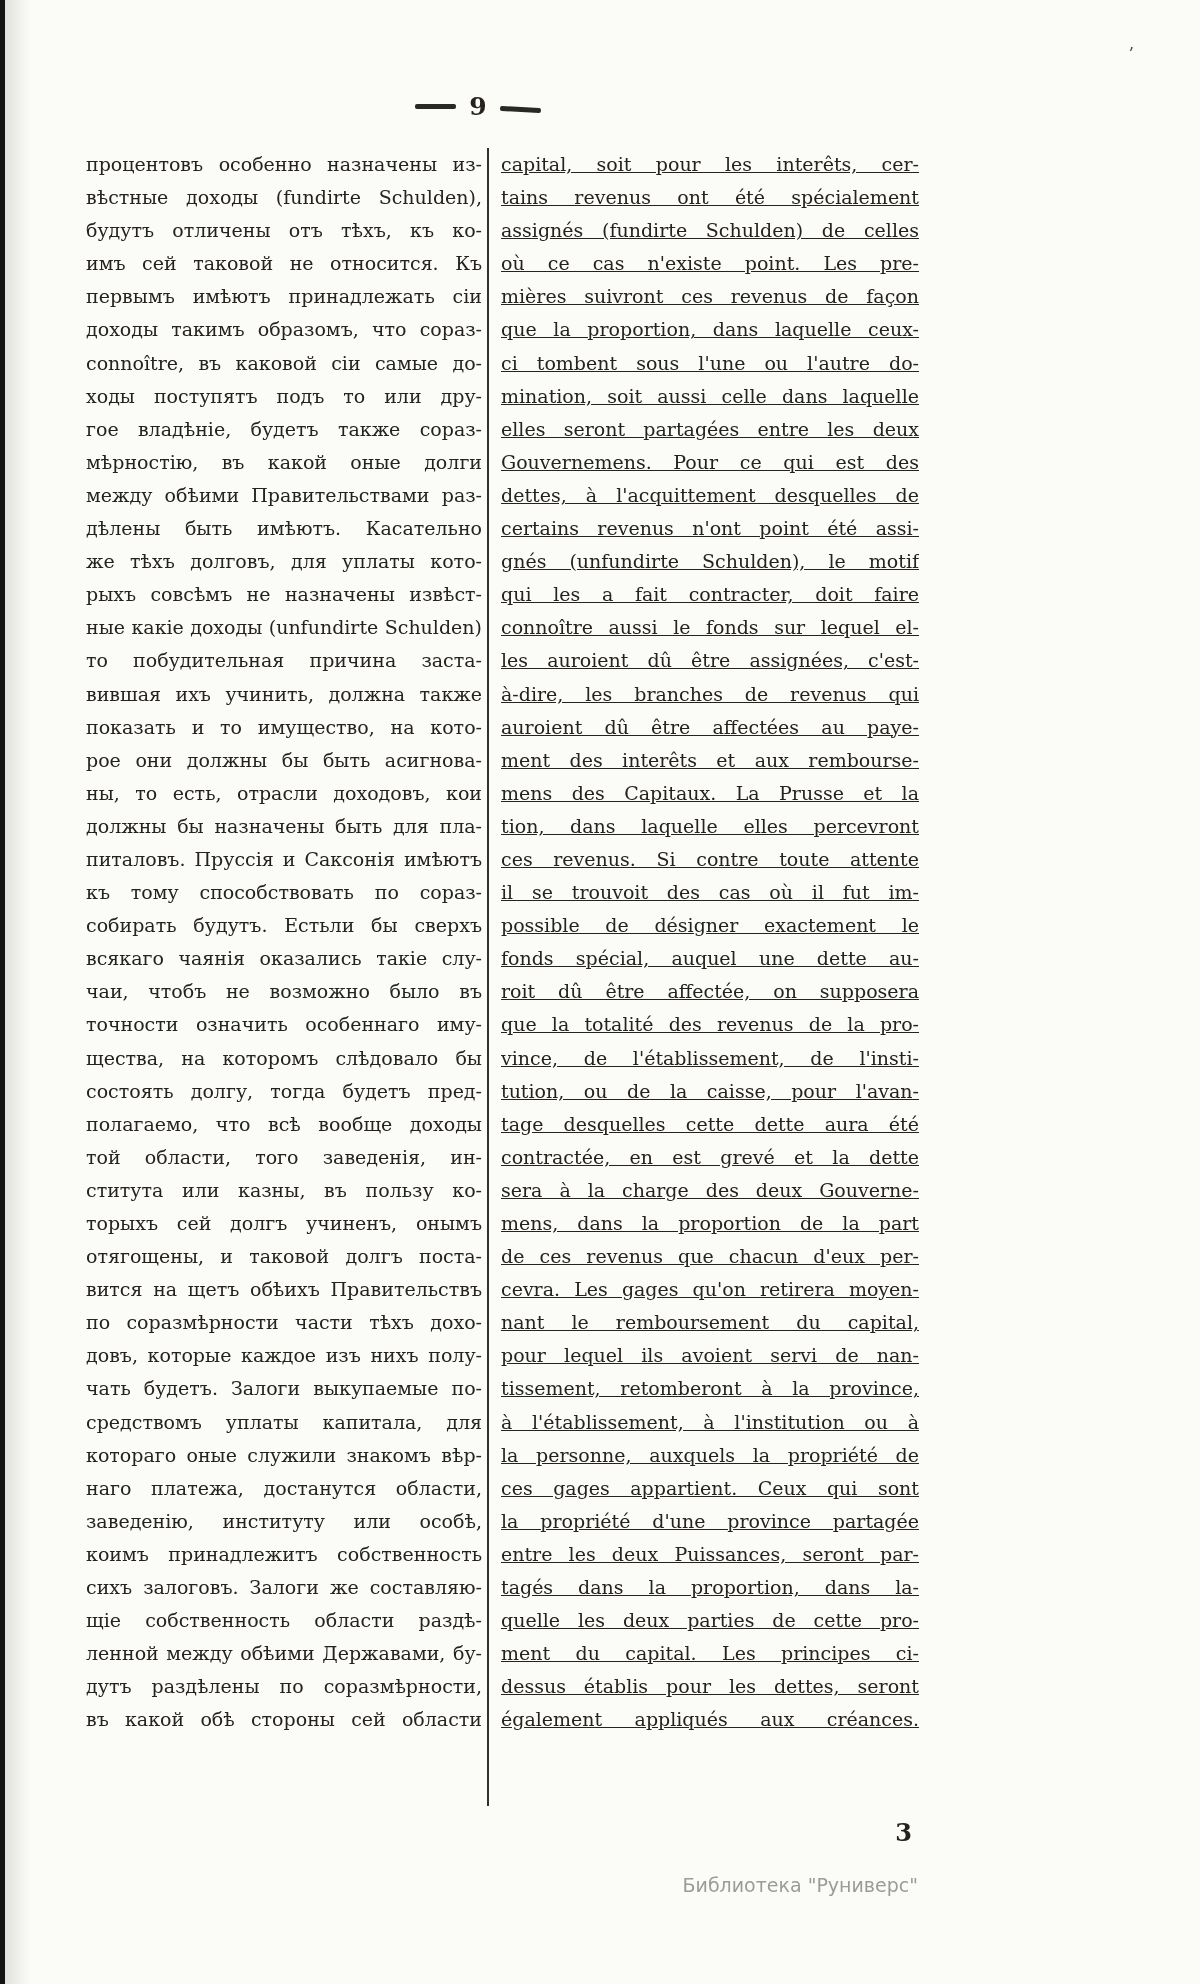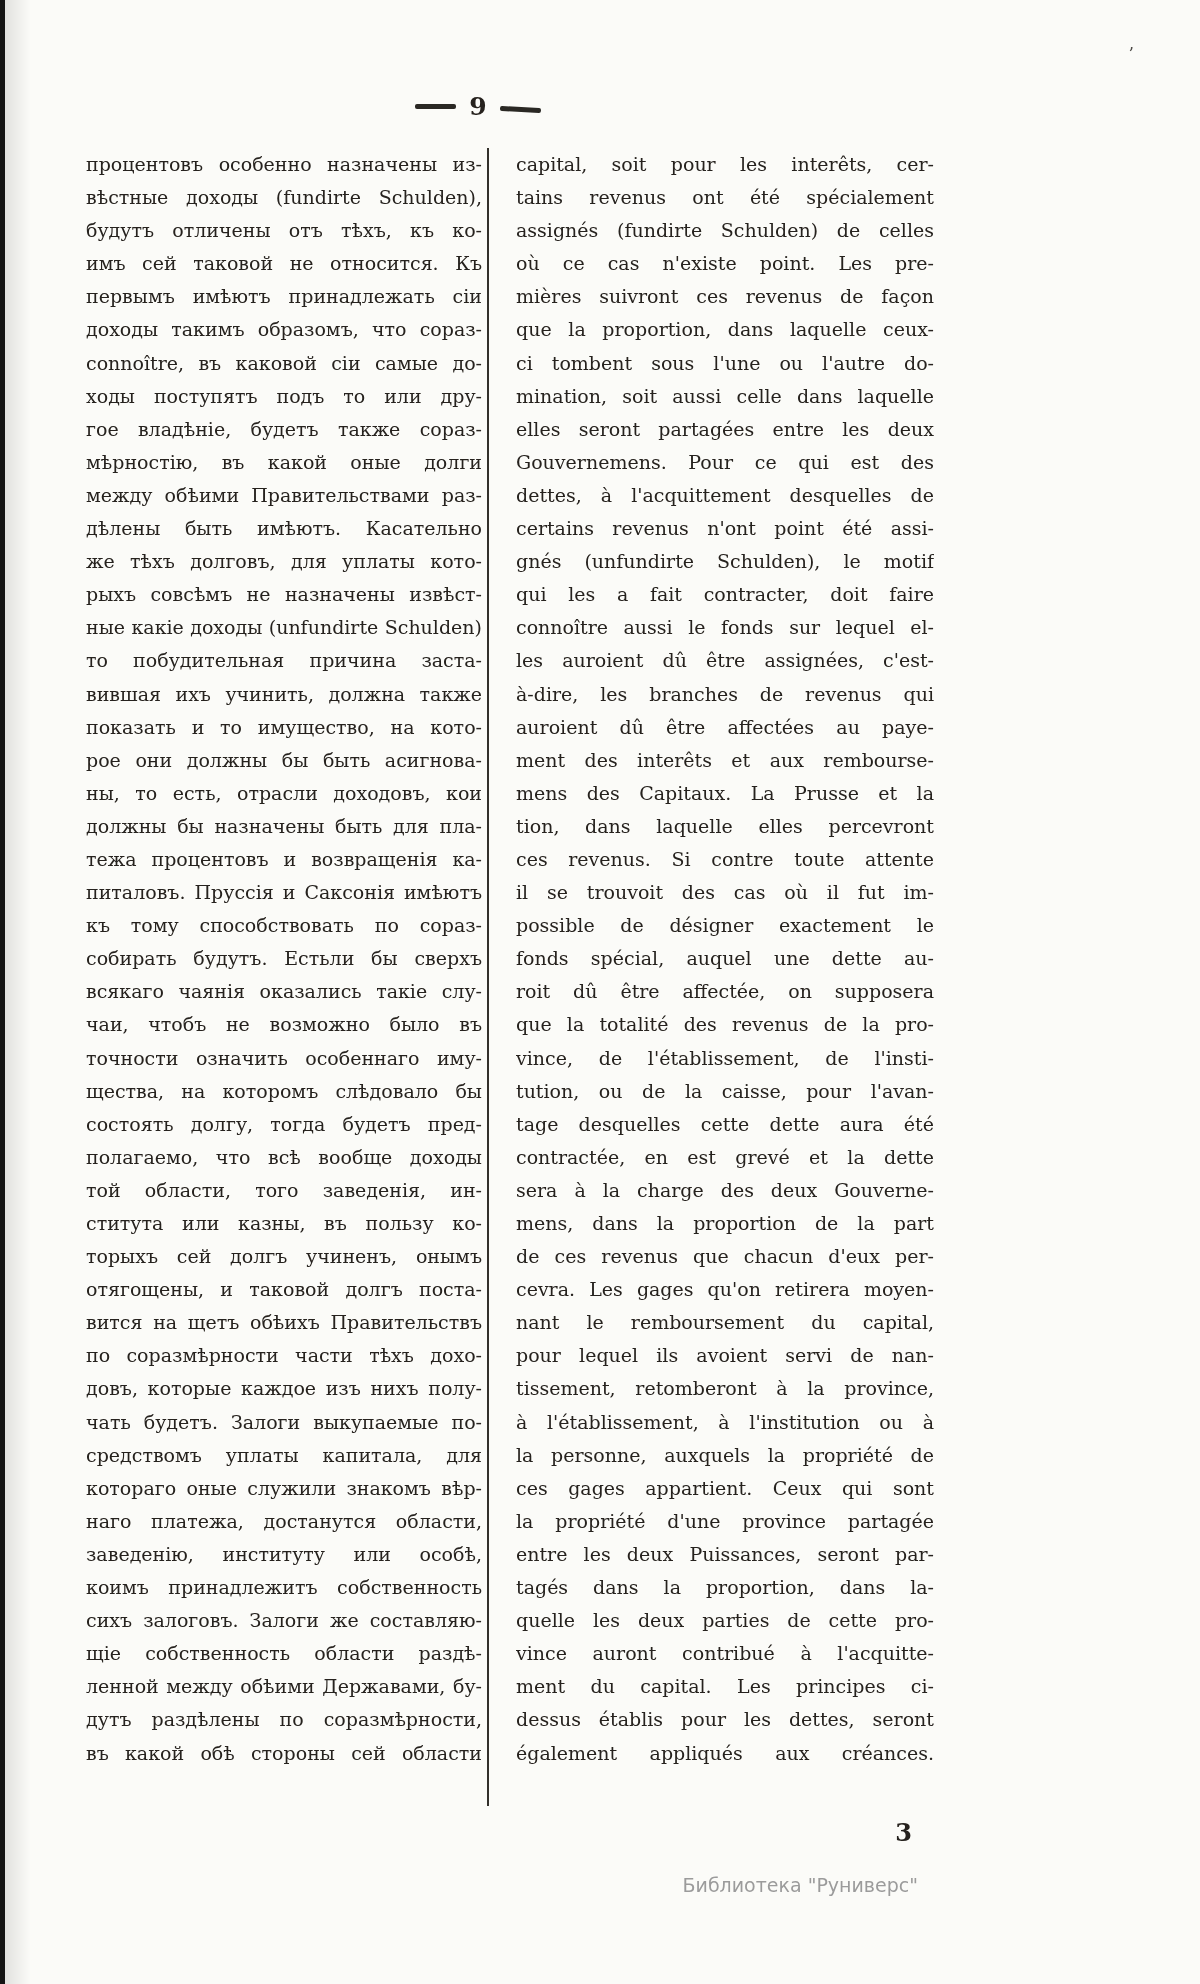--- a/index.html
+++ b/index.html
@@ -65,21 +65,21 @@
     left: 487px; top: 148px;
     width: 2px; height: 1658px;
     background: #33302b;
   }
   
   .text-col {
     position: absolute;
     top: 148px;
   }
   .col-left  { left: 86px;  width: 396px; }
-  .col-right { left: 516px; width: 418px; }
+  .col-right { left: 501px; width: 418px; text-decoration: underline; }
   .text-line {
     height: 33.1px;
     line-height: 33.1px;
     font-size: 19px;
     white-space: nowrap;
     text-align: justify;
     text-align-last: justify;
     text-justify: inter-word;
     overflow: hidden;
   }
@@ -136,21 +136,20 @@
       <div class="text-line">дѣлены быть имѣютъ. Касательно</div>
       <div class="text-line">же тѣхъ долговъ, для уплаты кото-</div>
       <div class="text-line">рыхъ совсѣмъ не назначены извѣст-</div>
       <div class="text-line">ные какіе доходы (unfundirte Schulden)</div>
       <div class="text-line">то побудительная причина заста-</div>
       <div class="text-line">вившая ихъ учинить, должна также</div>
       <div class="text-line">показать и то имущество, на кото-</div>
       <div class="text-line">рое они должны бы быть асигнова-</div>
       <div class="text-line">ны, то есть, отрасли доходовъ, кои</div>
       <div class="text-line">должны бы назначены быть для пла-</div>
-      <div class="text-line">тежа процентовъ и возвращенія ка-</div>
       <div class="text-line">питаловъ. Пруссія и Саксонія имѣютъ</div>
       <div class="text-line">къ тому способствовать по сораз-</div>
       <div class="text-line">собирать будутъ. Естьли бы сверхъ</div>
       <div class="text-line">всякаго чаянія оказались такіе слу-</div>
       <div class="text-line">чаи, чтобъ не возможно было въ</div>
       <div class="text-line">точности означить особеннаго иму-</div>
       <div class="text-line">щества, на которомъ слѣдовало бы</div>
       <div class="text-line">состоять долгу, тогда будетъ пред-</div>
       <div class="text-line">полагаемо, что всѣ вообще доходы</div>
       <div class="text-line">той области, того заведенія, ин-</div>
@@ -212,21 +211,20 @@
       <div class="text-line">nant le remboursement du capital,</div>
       <div class="text-line">pour lequel ils avoient servi de nan-</div>
       <div class="text-line">tissement, retomberont à la province,</div>
       <div class="text-line">à l'établissement, à l'institution ou à</div>
       <div class="text-line">la personne, auxquels la propriété de</div>
       <div class="text-line">ces gages appartient.  Ceux qui sont</div>
       <div class="text-line">la propriété d'une province partagée</div>
       <div class="text-line">entre les deux Puissances, seront par-</div>
       <div class="text-line">tagés dans la proportion, dans la-</div>
       <div class="text-line">quelle les deux parties de cette pro-</div>
-      <div class="text-line">vince auront contribué à l'acquitte-</div>
       <div class="text-line">ment du capital.  Les principes ci-</div>
       <div class="text-line">dessus établis pour les dettes, seront</div>
       <div class="text-line">également appliqués aux créances.</div>
     </div>
 
   <div class="signature">3</div>
 
   <div class="watermark">Библиотека "Руниверс"</div>
 
 </div>

